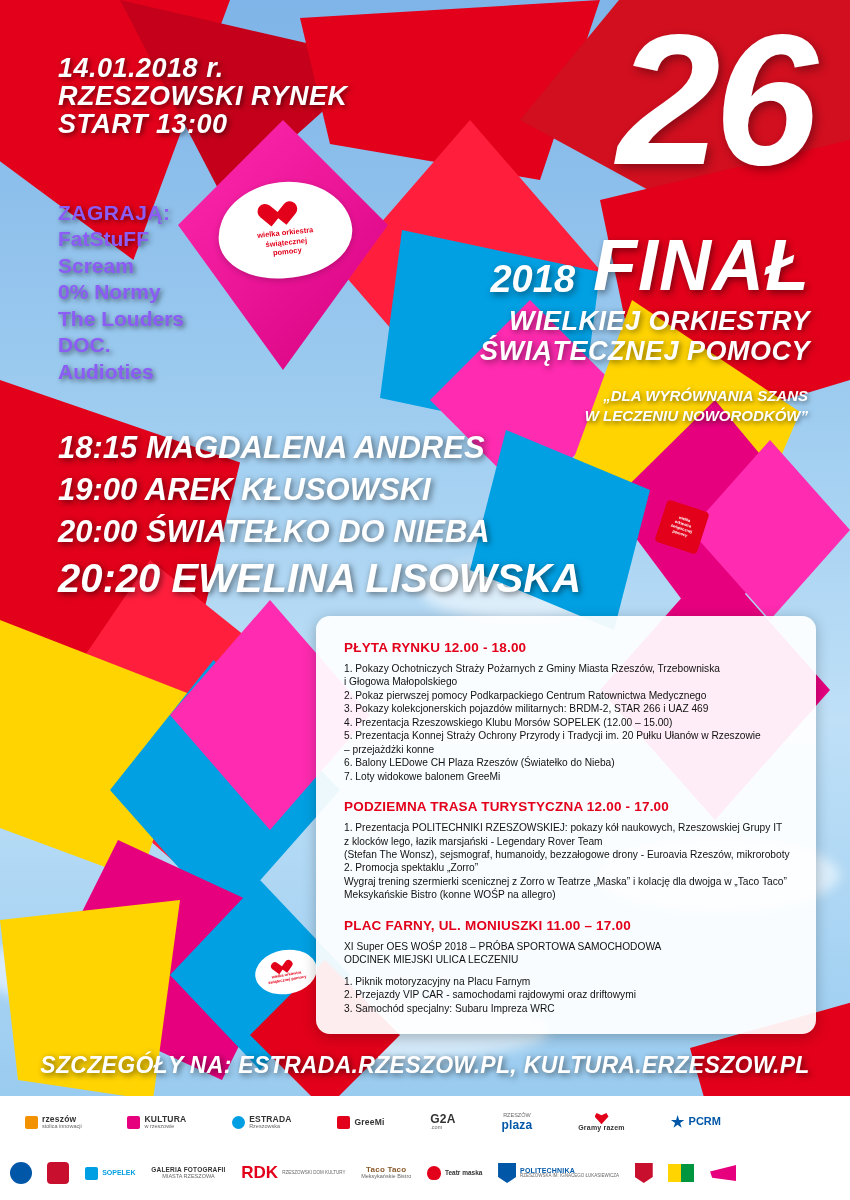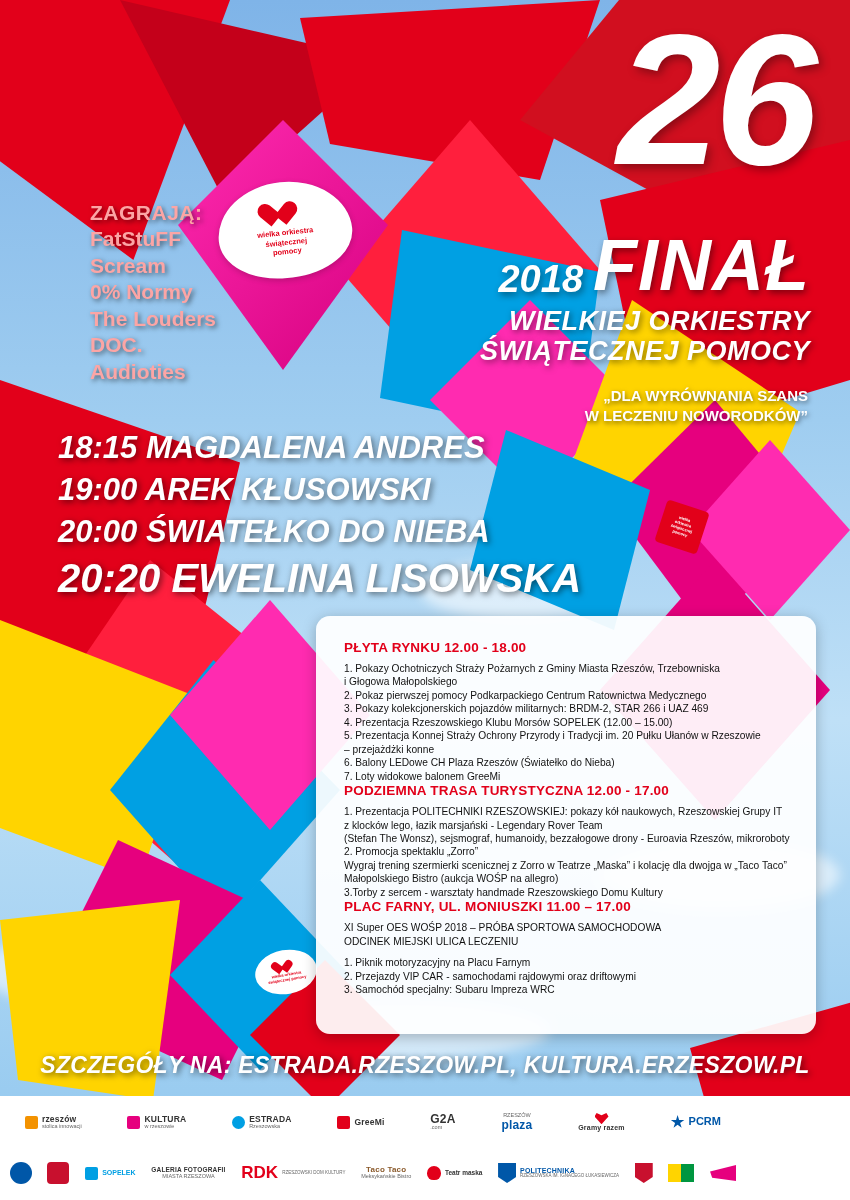--- a/index.html
+++ b/index.html
@@ -45,51 +45,50 @@
     position:absolute; left:58px; top:54px;
     color:#fff; font-weight:bold; font-style:italic;
     font-size:27px; line-height:1.04; letter-spacing:0.5px;
     text-shadow: 2px 2px 5px rgba(0,0,0,.55);
     font-family:"Liberation Sans", sans-serif;
   }
   .hdr-date div { white-space:nowrap; }
 
   .zagraja {
     position:absolute; left:58px; top:200px;
-    color:#fca5a5; font-weight:bold; font-size:21px; line-height:1.26;
+    color:#8b5cf6; font-weight:bold; font-size:21px; line-height:1.26;
     text-shadow: 2px 2px 5px rgba(0,0,0,.55);
-    margin-left: 32px;
   }
   .zagraja .lead { letter-spacing:0.5px; }
 
   .bignum {
     position:absolute; right:38px; top:24px;
     color:#fff; font-weight:bold; font-style:italic;
     font-size:186px; line-height:0.82; letter-spacing:-6px;
     text-shadow: 3px 4px 10px rgba(0,0,0,.35);
   }
   .final-row {
     position:absolute; right:40px; top:232px;
-    display:flex; align-items:flex-end; gap:10px;
+    display:flex; align-items:flex-end; gap:18px;
     color:#fff; font-weight:bold; font-style:italic;
     text-shadow: 2px 3px 7px rgba(0,0,0,.45);
   }
   .final-row .yr { font-size:38px; line-height:1; }
   .final-row .fin { font-size:72px; line-height:0.92; letter-spacing:1px; }
 
   .wosp-line {
     position:absolute; right:40px; text-align:right;
     color:#fff; font-weight:bold; font-style:italic;
     text-shadow: 2px 2px 6px rgba(0,0,0,.5);
   }
   .wosp1 { top:306px; font-size:27px; letter-spacing:0.5px; }
   .wosp2 { top:336px; font-size:27px; letter-spacing:0.5px; }
   .motto {
     position:absolute; right:42px; top:386px; text-align:right;
-    color:#fff; font-weight:bold; font-size:15px;
+    color:#fff; font-weight:bold; font-style:italic; font-size:15px;
     line-height:1.3; text-shadow: 1px 2px 5px rgba(0,0,0,.55);
   }
 
   .sched {
     position:absolute; left:58px;
     color:#fff; font-weight:bold; font-style:italic;
     text-shadow: 2px 2px 6px rgba(0,0,0,.55);
     white-space:nowrap;
   }
   .s1 { top:430px; font-size:31px; }
@@ -103,21 +102,21 @@
     width:500px; height:418px;
     background: rgba(255,255,255,0.93);
     border-radius:14px;
     padding:24px 26px 10px 28px;
     box-shadow: 0 3px 14px rgba(0,0,0,.25);
   }
   .sec-title {
     color:#e2001a; font-weight:bold; font-size:13.5px;
     margin: 0 0 7px 0; letter-spacing:.2px;
   }
-  .sec-title.gap { }
+  .sec-title.gap { margin-top:16px; }
   .sec-body {
     color:#111; font-size:10.2px; line-height:1.32;
   }
   .sec-body div { margin:0; }
   .panel-sub { color:#111; font-size:10.2px; line-height:1.32; margin-bottom:8px; }
 
   
   .details-bar {
     position:absolute; left:0; top:1052px; width:850px;
     text-align:center; color:#fff; font-weight:bold; font-style:italic;
@@ -204,20 +203,25 @@
     </div>
     <div style="font-size:4px;color:#e2001a;font-weight:bold;text-align:center;line-height:1.2;">wielka orkiestra<br>świątecznej pomocy</div>
   </div>
   <div style="position:absolute;left:660px;top:505px;width:44px;height:44px;background:#e2001a;border-radius:4px;transform:rotate(18deg);display:flex;align-items:center;justify-content:center;">
     <div style="font-size:4px;color:#fff;font-weight:bold;text-align:center;line-height:1.2;">wielka<br>orkiestra<br>świątecznej<br>pomocy</div>
   </div>
 </div>
 
 <div id="content">
 
+  <div class="hdr-date">
+    <div>14.01.2018 r.</div>
+    <div>RZESZOWSKI RYNEK</div>
+    <div>START 13:00</div>
+  </div>
 
   <div class="zagraja">
     <div class="lead">ZAGRAJĄ:</div>
     <div>FatStuFF</div>
     <div>Scream</div>
     <div>0% Normy</div>
     <div>The Louders</div>
     <div>DOC.</div>
     <div>Audioties</div>
   </div>
@@ -257,22 +261,21 @@
       <div>7.  Loty widokowe balonem GreeMi</div>
     </div>
 
     <div class="sec-title gap">PODZIEMNA TRASA TURYSTYCZNA 12.00 - 17.00</div>
     <div class="sec-body">
       <div>1. Prezentacja POLITECHNIKI RZESZOWSKIEJ: pokazy kół naukowych, Rzeszowskiej Grupy IT</div>
       <div>z klocków lego, łazik marsjański - Legendary Rover Team</div>
       <div>(Stefan The Wonsz), sejsmograf, humanoidy, bezzałogowe drony - Euroavia Rzeszów, mikroroboty</div>
       <div>2. Promocja spektaklu „Zorro”</div>
       <div>Wygraj trening szermierki scenicznej z Zorro w Teatrze „Maska” i kolację dla dwojga w „Taco Taco”</div>
-      <div>Małopolskiego Bistro (aukcja WOŚP na allegro)</div>
-      <div>3.Torby z sercem - warsztaty handmade Rzeszowskiego Domu Kultury</div>
+      <div>Meksykańskie Bistro (konne WOŚP na allegro)</div>
     </div>
 
     <div class="sec-title gap">PLAC FARNY, UL. MONIUSZKI 11.00 – 17.00</div>
     <div class="panel-sub">
       <div>XI Super OES WOŚP 2018 – PRÓBA SPORTOWA SAMOCHODOWA</div>
       <div>ODCINEK MIEJSKI ULICA LECZENIU</div>
     </div>
     <div class="sec-body">
       <div>1. Piknik motoryzacyjny na Placu Farnym</div>
       <div>2. Przejazdy VIP CAR - samochodami rajdowymi oraz driftowymi</div>

